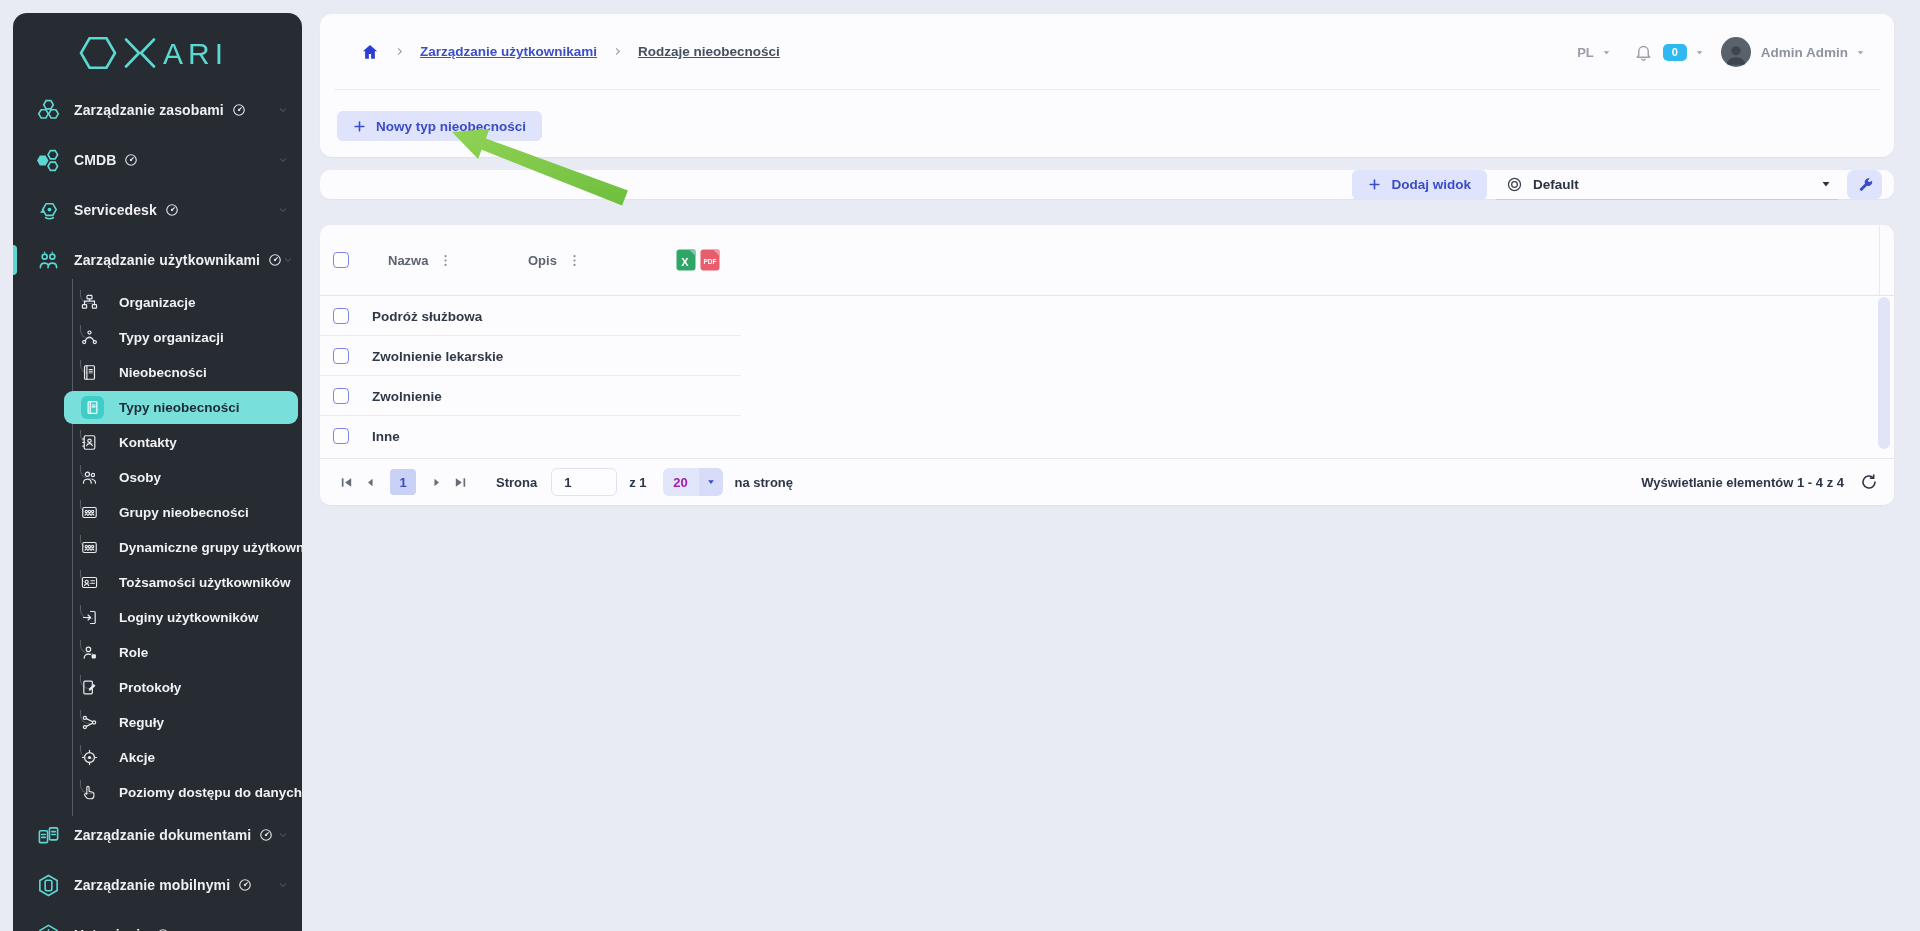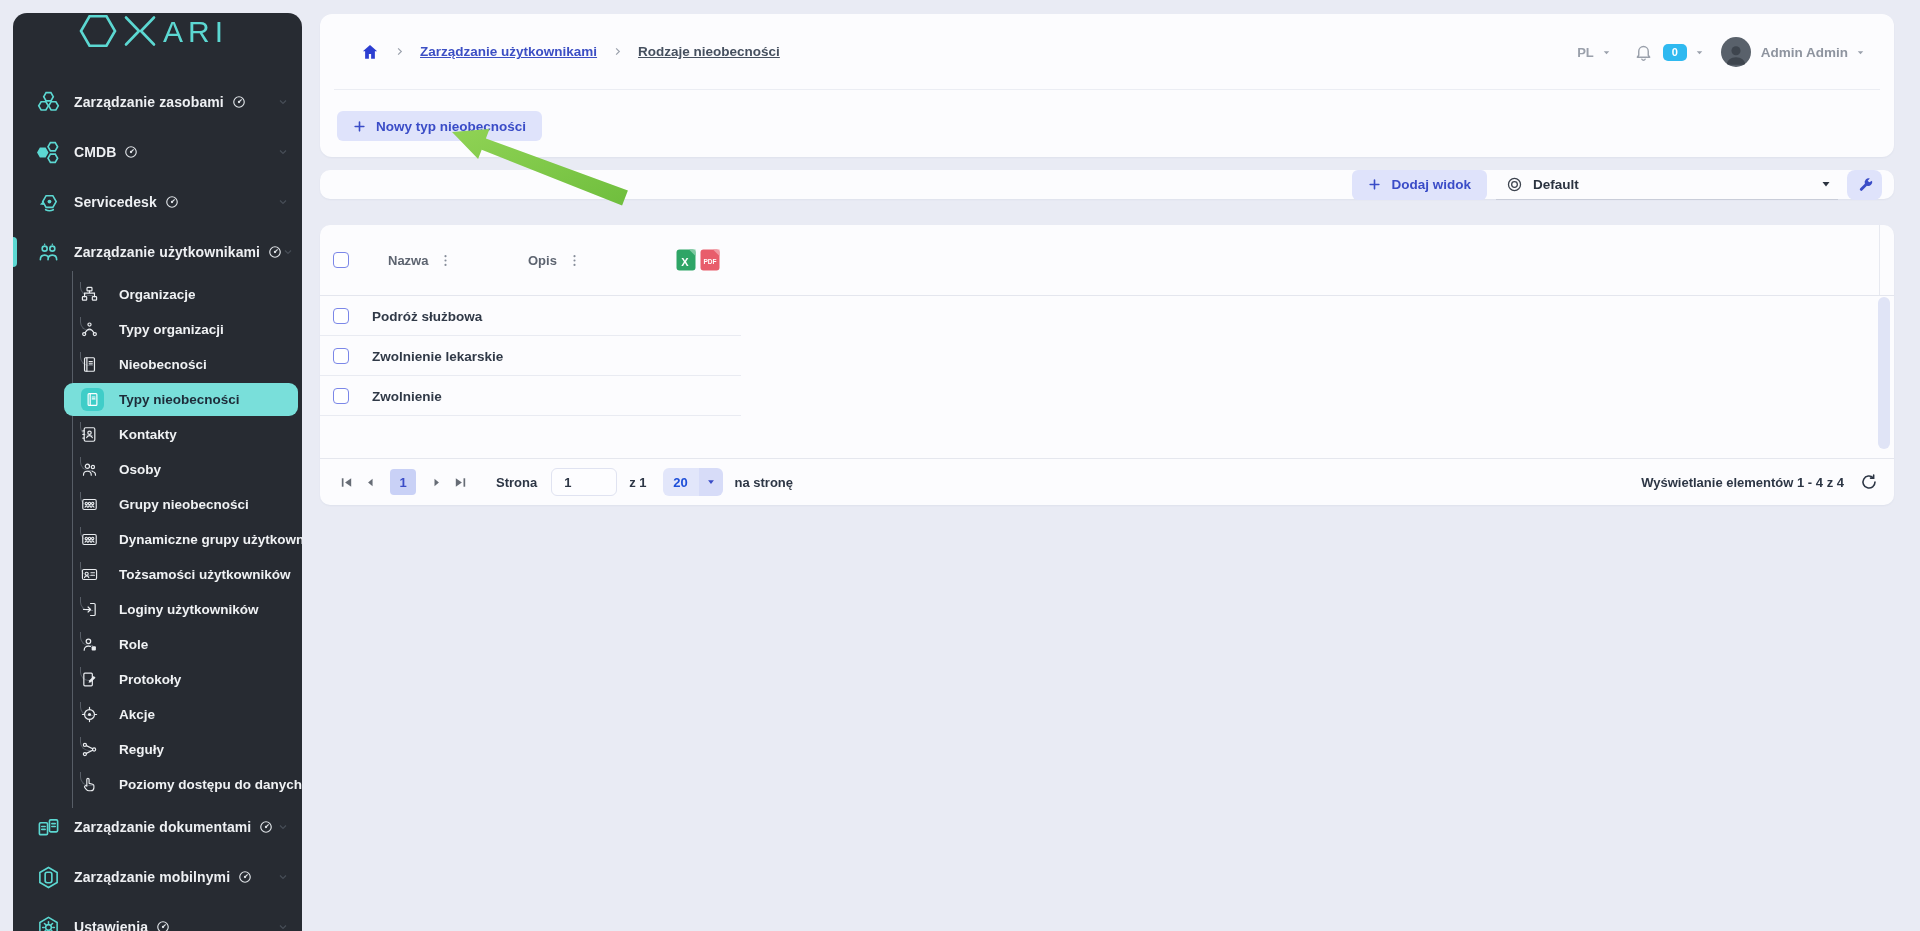--- a/index.html
+++ b/index.html
@@ -8,21 +8,21 @@
     background:#e9ebf4;
     font-family:"Liberation Sans","DejaVu Sans",sans-serif;
     -webkit-font-smoothing:antialiased;
   }
   svg{display:block}
   
   .sidebar{
     position:absolute;left:13px;top:13px;width:289px;height:918px;
     background:#272b32;border-radius:14px 14px 0 0;overflow:hidden;
   }
-  .logo-row{height:64px;display:flex;align-items:flex-start;justify-content:center;padding-top:0;}
+  .logo-row{height:64px;display:flex;align-items:center;justify-content:center;padding-top:8px;}
   .nav-item{height:50px;display:flex;align-items:center;padding-left:24px;position:relative;cursor:pointer;}
   .nav-item .tico{width:23px;height:23px;margin-right:14px;color:#5cd8d2;flex:none;}
   .nav-item .lbl{font-size:14px;font-weight:700;color:#eef0f3;letter-spacing:.1px;white-space:nowrap;}
   .gauge{margin-left:8px;color:#dfe3e7;flex:none;}
   .chev{margin-left:auto;margin-right:13px;color:#474d56;flex:none;}
   .edge-bar{position:absolute;left:0;top:10px;width:4px;height:30px;background:#5cd8d2;border-radius:0 4px 4px 0;}
   .subtree{position:relative;padding-left:8px;}
   .tree-line{position:absolute;left:59px;top:-6px;height:537px;width:1px;background:#575d66;}
   .sub-item{height:35px;display:flex;align-items:center;padding-left:60px;position:relative;cursor:pointer;}
   .sub-item::before{
@@ -79,21 +79,21 @@
   .scroll-strip{position:absolute;right:4px;top:72px;width:12px;height:152px;background:#e0e4f6;border-radius:6px;cursor:pointer;}
   .grid-footer{position:absolute;left:0;right:0;bottom:0;height:47px;border-top:1px solid #e5e7ee;
     display:flex;align-items:center;padding:0 16px 0 14px;box-sizing:border-box;}
   .pgbtn{width:24px;height:24px;border:none;background:transparent;display:flex;align-items:center;justify-content:center;cursor:pointer;color:#666c75;padding:0;}
   .page-chip{width:26px;height:26px;background:#c9d1f6;color:#3a4cc7;border-radius:4px;font-size:13px;font-weight:700;
     display:flex;align-items:center;justify-content:center;margin:0 8px;cursor:pointer;}
   .pg-text{font-size:13px;font-weight:700;color:#2d3645;white-space:nowrap;}
   .page-input{width:66px;height:28px;border:1px solid #e0e3f1;border-radius:6px;background:#fdfdff;
     font-size:13px;font-weight:600;color:#2d3645;padding:0 0 0 12px;margin-left:14px;box-sizing:border-box;font-family:inherit;outline:none;}
   .pp-select{margin-left:16px;height:28px;display:flex;border-radius:6px;overflow:hidden;cursor:pointer;}
-  .pp-val{width:36px;background:#e2e6fa;display:flex;align-items:center;justify-content:center;font-size:13px;font-weight:700;color:#1d4ed8;}
+  .pp-val{width:36px;background:#e2e6fa;display:flex;align-items:center;justify-content:center;font-size:13px;font-weight:700;color:#a21caf;}
   .pp-caret{width:24px;background:#d7dcf8;display:flex;align-items:center;justify-content:center;color:#3a4cc7;}
   .summary-wrap{margin-left:auto;display:flex;align-items:center;gap:16px;}
   .ml12{margin-left:12px;} .ml24{margin-left:24px;}
   .refresh{color:#2d3645;cursor:pointer;}
 </style>
 </head>
 <body>
 
 <aside class="sidebar">
   <div class="logo-row">
@@ -337,38 +337,38 @@
             <rect x="4" y="3" width="12" height="18" rx="1.5"></rect>
             <path d="M11.5 13.5l6.5-6.5 2.5 2.5-6.5 6.5-3.2.7z" fill="currentColor" stroke="none"></path>
           </svg>
       </span>
         <span class="slbl">Protokoły</span>
     </div>
 
     <div class="sub-item">
       <span class="sico">
         <svg viewBox="0 0 24 24" width="17" height="17" fill="none" stroke="currentColor" stroke-width="1.7" stroke-linecap="round">
-            <circle cx="12" cy="12" r="7"></circle>
-            <circle cx="12" cy="12" r="2.2" fill="currentColor" stroke="none"></circle>
-            <path d="M12 2v3M12 19v3M2 12h3M19 12h3"></path>
-          </svg>
-      </span>
-        <span class="slbl">Akcje</span>
-    </div>
-
-    <div class="sub-item">
-      <span class="sico">
-        <svg viewBox="0 0 24 24" width="17" height="17" fill="none" stroke="currentColor" stroke-width="1.7" stroke-linecap="round">
             <circle cx="5.5" cy="5.5" r="2.2"></circle>
             <circle cx="5.5" cy="18.5" r="2.2"></circle>
             <circle cx="18.5" cy="12" r="2.2"></circle>
             <path d="M7.5 6.5l9 4.5M7.5 17.5l9-4.5"></path>
           </svg>
       </span>
         <span class="slbl">Reguły</span>
+    </div>
+
+    <div class="sub-item">
+      <span class="sico">
+        <svg viewBox="0 0 24 24" width="17" height="17" fill="none" stroke="currentColor" stroke-width="1.7" stroke-linecap="round">
+            <circle cx="12" cy="12" r="7"></circle>
+            <circle cx="12" cy="12" r="2.2" fill="currentColor" stroke="none"></circle>
+            <path d="M12 2v3M12 19v3M2 12h3M19 12h3"></path>
+          </svg>
+      </span>
+        <span class="slbl">Akcje</span>
     </div>
 
     <div class="sub-item">
       <span class="sico">
         <svg viewBox="0 0 24 24" width="17" height="17" fill="none" stroke="currentColor" stroke-width="1.6" stroke-linecap="round" stroke-linejoin="round">
             <path d="M8.2 12.5V5a1.6 1.6 0 0 1 3.2 0v5.4l5 1.2c1.1.3 1.8 1.2 1.8 2.3v2.6c0 2.4-1.9 4.3-4.3 4.3h-2.6c-1.4 0-2.7-.6-3.6-1.7l-2.3-2.8c-.6-.7-.5-1.8.2-2.4.7-.6 1.7-.5 2.3.2l.3.4z"></path>
           </svg>
       </span>
         <span class="slbl">Poziomy dostępu do danych</span>
     </div>
@@ -592,20 +592,24 @@
       <span class="row-label">Podróż służbowa</span>
     </div>
     <div class="grow divided">
       <span class="cbx"></span>
       <span class="row-label">Zwolnienie lekarskie</span>
     </div>
     <div class="grow divided">
       <span class="cbx"></span>
       <span class="row-label">Zwolnienie</span>
     </div>
+    <div class="grow">
+      <span class="cbx"></span>
+      <span class="row-label">Inne</span>
+    </div>
   </div>
 
   <div class="scroll-strip"></div>
 
   <div class="grid-footer">
     <button class="pgbtn">
       <svg viewBox="0 0 16 16" width="15" height="15" fill="currentColor">
           <rect x="3" y="3.5" width="1.8" height="9"></rect>
           <polygon points="13,3.5 6.5,8 13,12.5"></polygon>
         </svg>

